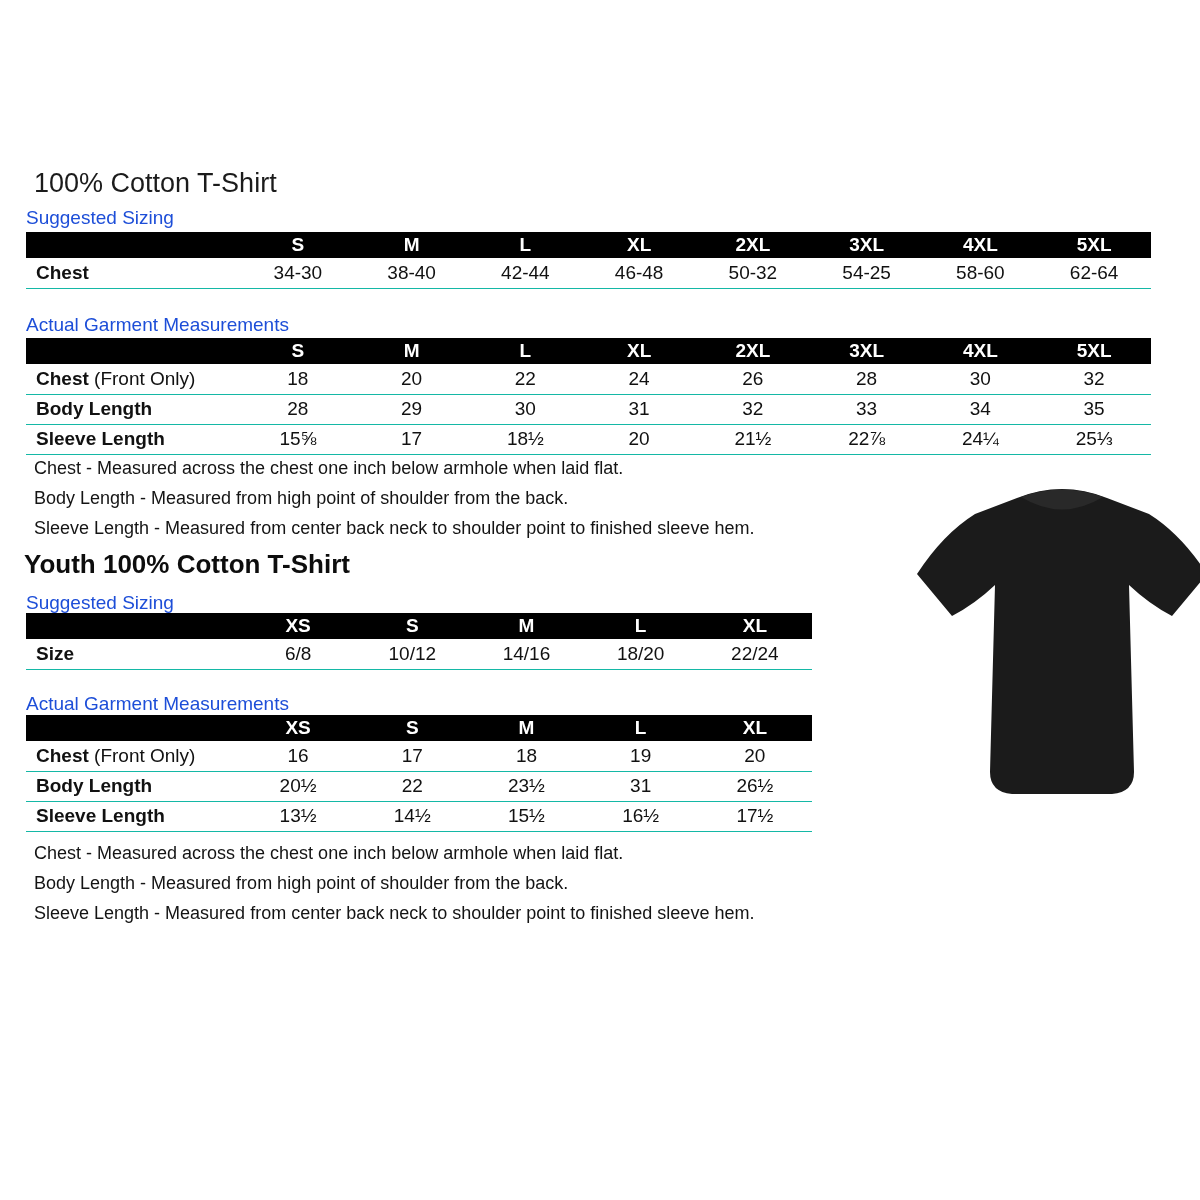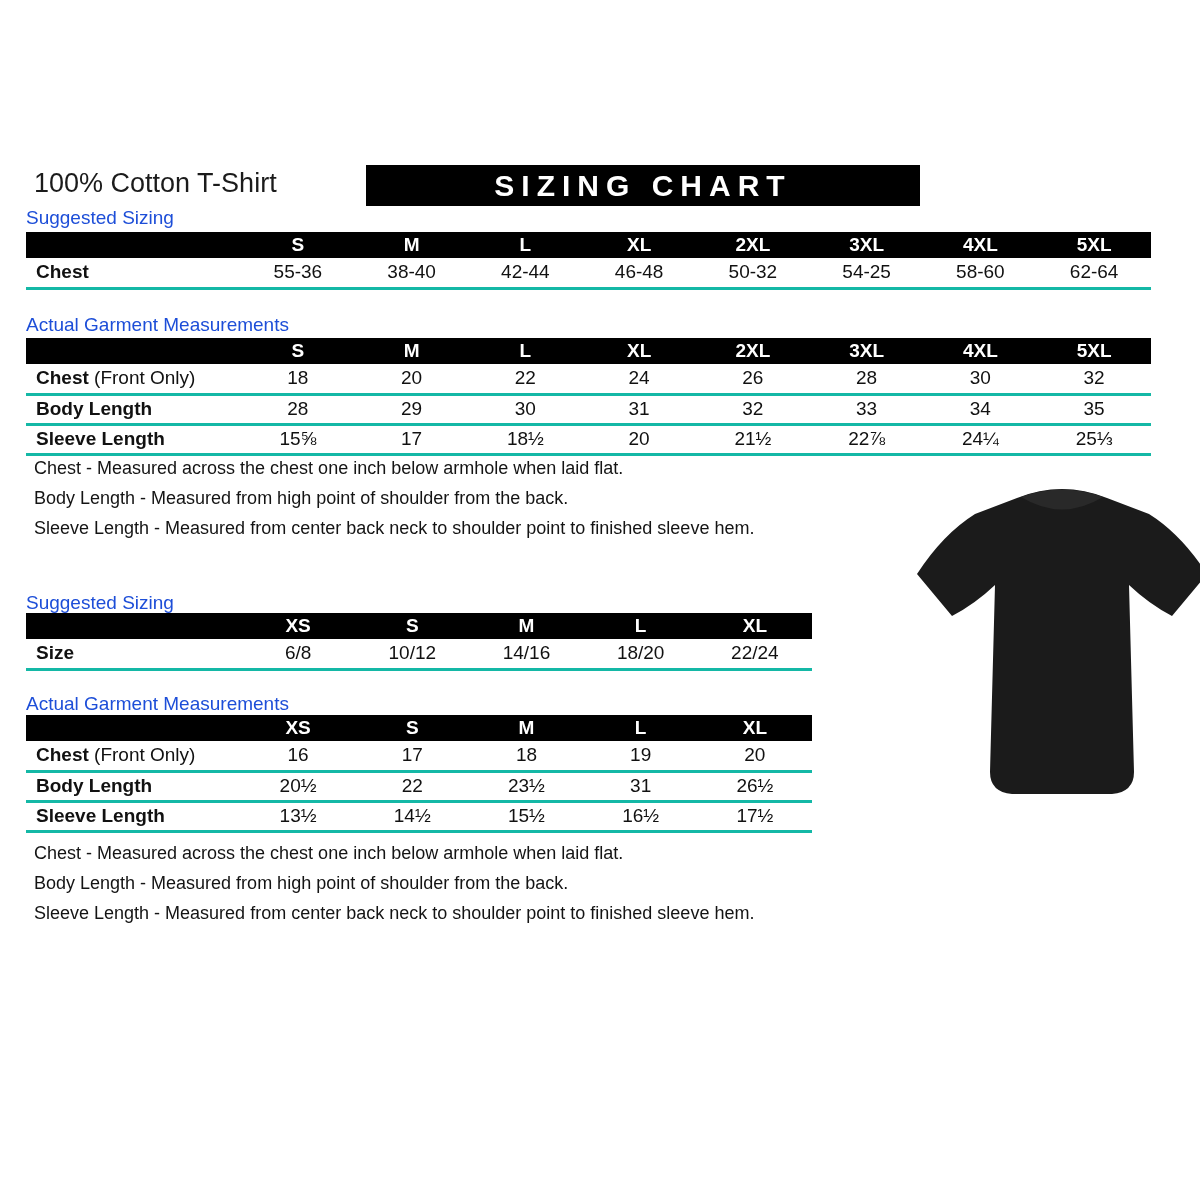--- a/index.html
+++ b/index.html
@@ -23,38 +23,37 @@
   table.szt { position: absolute; border-collapse: collapse; table-layout: fixed; }
   .t-adult-suggested { left: 6px; top: 232px; width: 1125px; }
   .t-adult-actual    { left: 6px; top: 338px; width: 1125px; }
   .t-youth-suggested { left: 6px; top: 613px; width: 786px; }
   .t-youth-actual    { left: 6px; top: 715px; width: 786px; }
 
   .szt col.labelcol { width: 215px; }
   .szt th { background: #000; color: #fff; font-weight: 700; font-size: 19px;
             text-align: center; height: 26px; padding: 0; }
   .szt td { font-size: 19px; text-align: center; height: 30px;
-            border-bottom: 3px solid #14b8a6; padding: 0; color: #111; }
+            border-bottom: 1px solid #14b8a6; padding: 0; color: #111; }
   .szt td.rl { text-align: left; padding-left: 10px; font-weight: 700; white-space: nowrap; }
   .szt td.rl .sfx { font-weight: 400; }
 
   .notes { position: absolute; }
   .notes-adult { left: 14px; top: 458px; width: 820px; }
   .notes-youth { left: 14px; top: 843px; width: 820px; }
   .notes .note-line { font-size: 18px; line-height: 21px; margin-bottom: 9px; color: #141414; }
 
   .tee-wrap { position: absolute; left: 893px; top: 472px; width: 298px; height: 336px; }
 </style>
 </head>
 <body>
 
 <div class="page">
 
   <div class="title">100% Cotton T-Shirt</div>
-  <div class="banner">SIZING CHART</div>
 
   <div class="section-label lbl-adult-suggested">Suggested Sizing</div>
   <table class="szt t-adult-suggested">
     <colgroup>
         <col class="labelcol">
         <col>
         <col>
         <col>
         <col>
         <col>
@@ -71,21 +70,21 @@
         <th>XL</th>
         <th>2XL</th>
         <th>3XL</th>
         <th>4XL</th>
         <th>5XL</th>
       </tr>
     </thead>
     <tbody>
       <tr>
         <td class="rl"><span>Chest</span><span class="sfx"></span></td>
-        <td>55-36</td>
+        <td>34-30</td>
         <td>38-40</td>
         <td>42-44</td>
         <td>46-48</td>
         <td>50-32</td>
         <td>54-25</td>
         <td>58-60</td>
         <td>62-64</td>
       </tr>
     </tbody>
   </table>
@@ -152,20 +151,21 @@
       </tr>
     </tbody>
   </table>
 
   <div class="notes notes-adult">
     <div class="note-line">Chest - Measured across the chest one inch below armhole when laid flat.</div>
     <div class="note-line">Body Length - Measured from high point of shoulder from the back.</div>
     <div class="note-line">Sleeve Length - Measured from center back neck to shoulder point to finished sleeve hem.</div>
   </div>
 
+  <div class="youth-title">Youth 100% Cotton T-Shirt</div>
 
   <div class="section-label lbl-youth-suggested">Suggested Sizing</div>
   <table class="szt t-youth-suggested">
     <colgroup>
         <col class="labelcol">
         <col>
         <col>
         <col>
         <col>
         <col>

